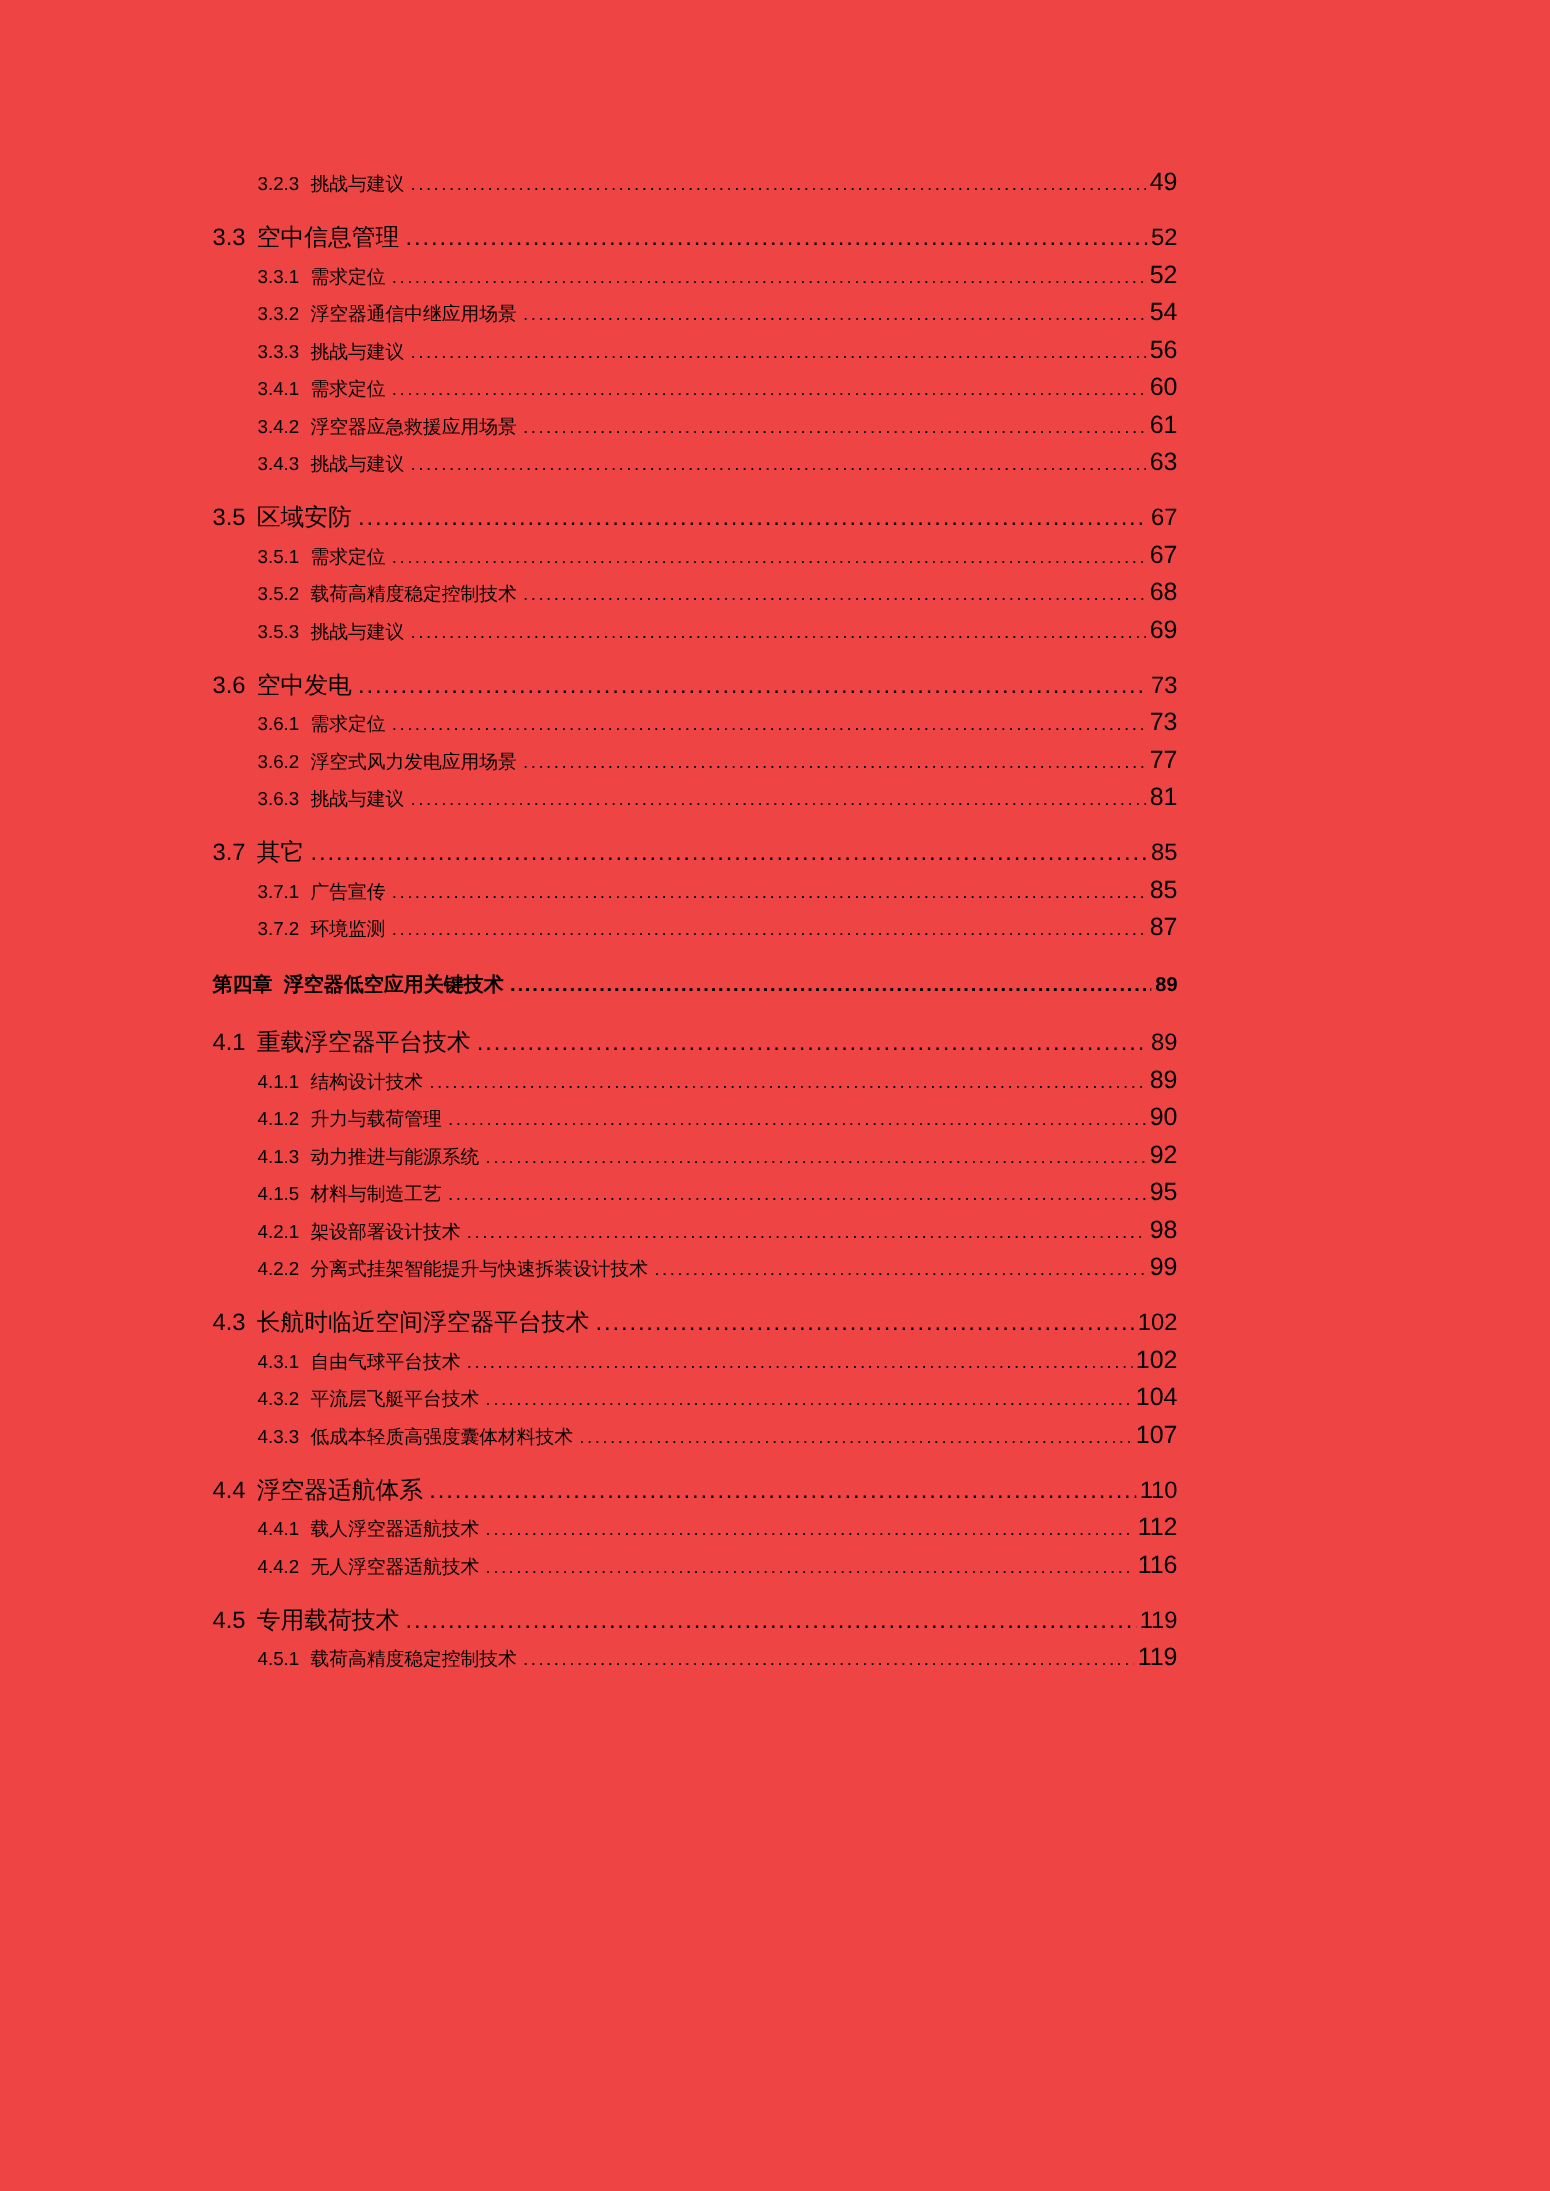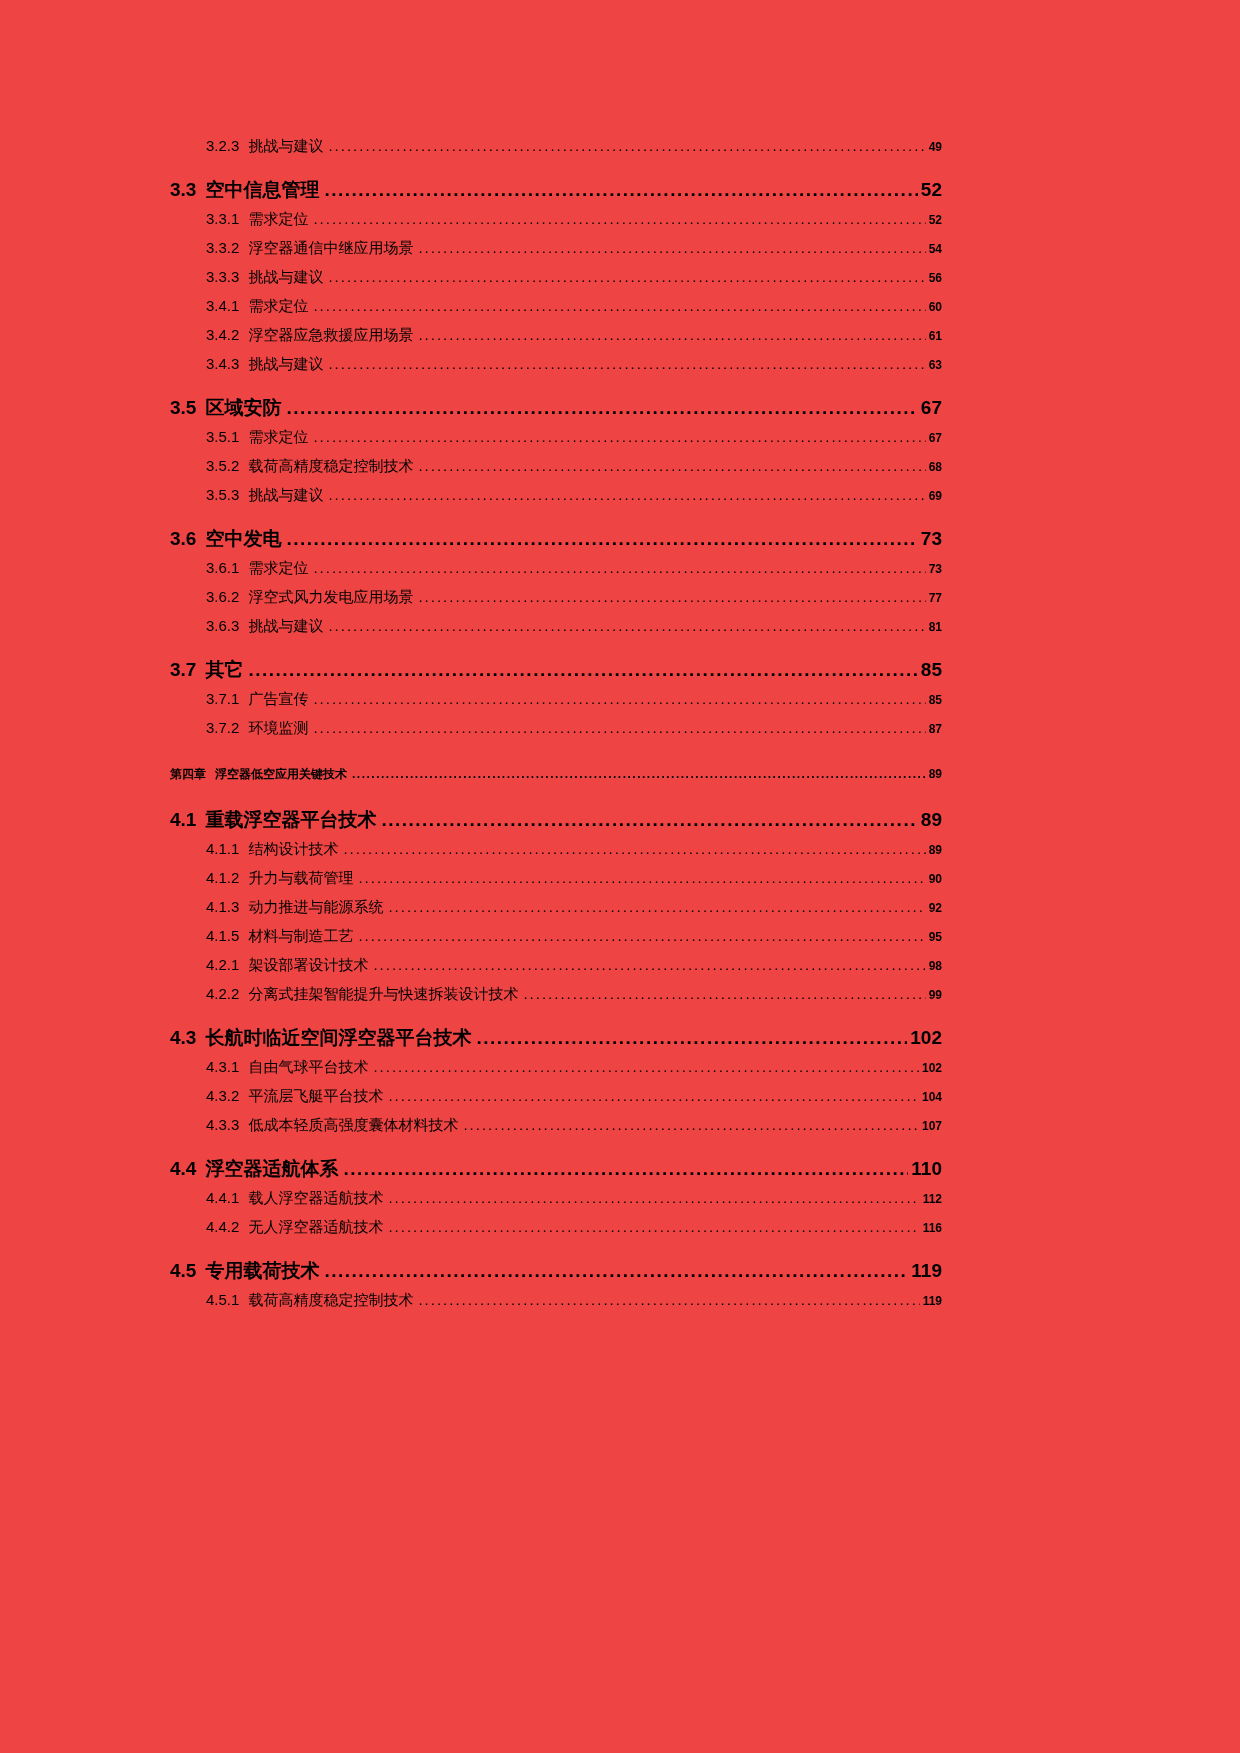--- a/index.html
+++ b/index.html
@@ -27,31 +27,31 @@
     align-items: baseline;
     white-space: nowrap;
   }
   
   .toc-row.l3 {
     padding-left: 36px;
     font-size: 15px;
     line-height: 28px;
     font-weight: 400;
   }
-  .toc-row.l3 .pageno { font-size: 12px; font-weight: bold; }
+  .toc-row.l3 .pageno { font-size: 20px; }
   
   .toc-row.l2 {
     font-size: 19px;
     line-height: 31px;
-    font-weight: 700;
+    font-weight: 400;
     margin-top: 13px;
   }
   
   .toc-row.l1 {
-    font-size: 12px;
+    font-size: 16px;
     line-height: 34px;
     font-weight: 700;
     margin-top: 14px;
   }
   .num {
     flex: 0 0 auto;
     margin-right: 9px;
   }
   .title {
     flex: 0 0 auto;

